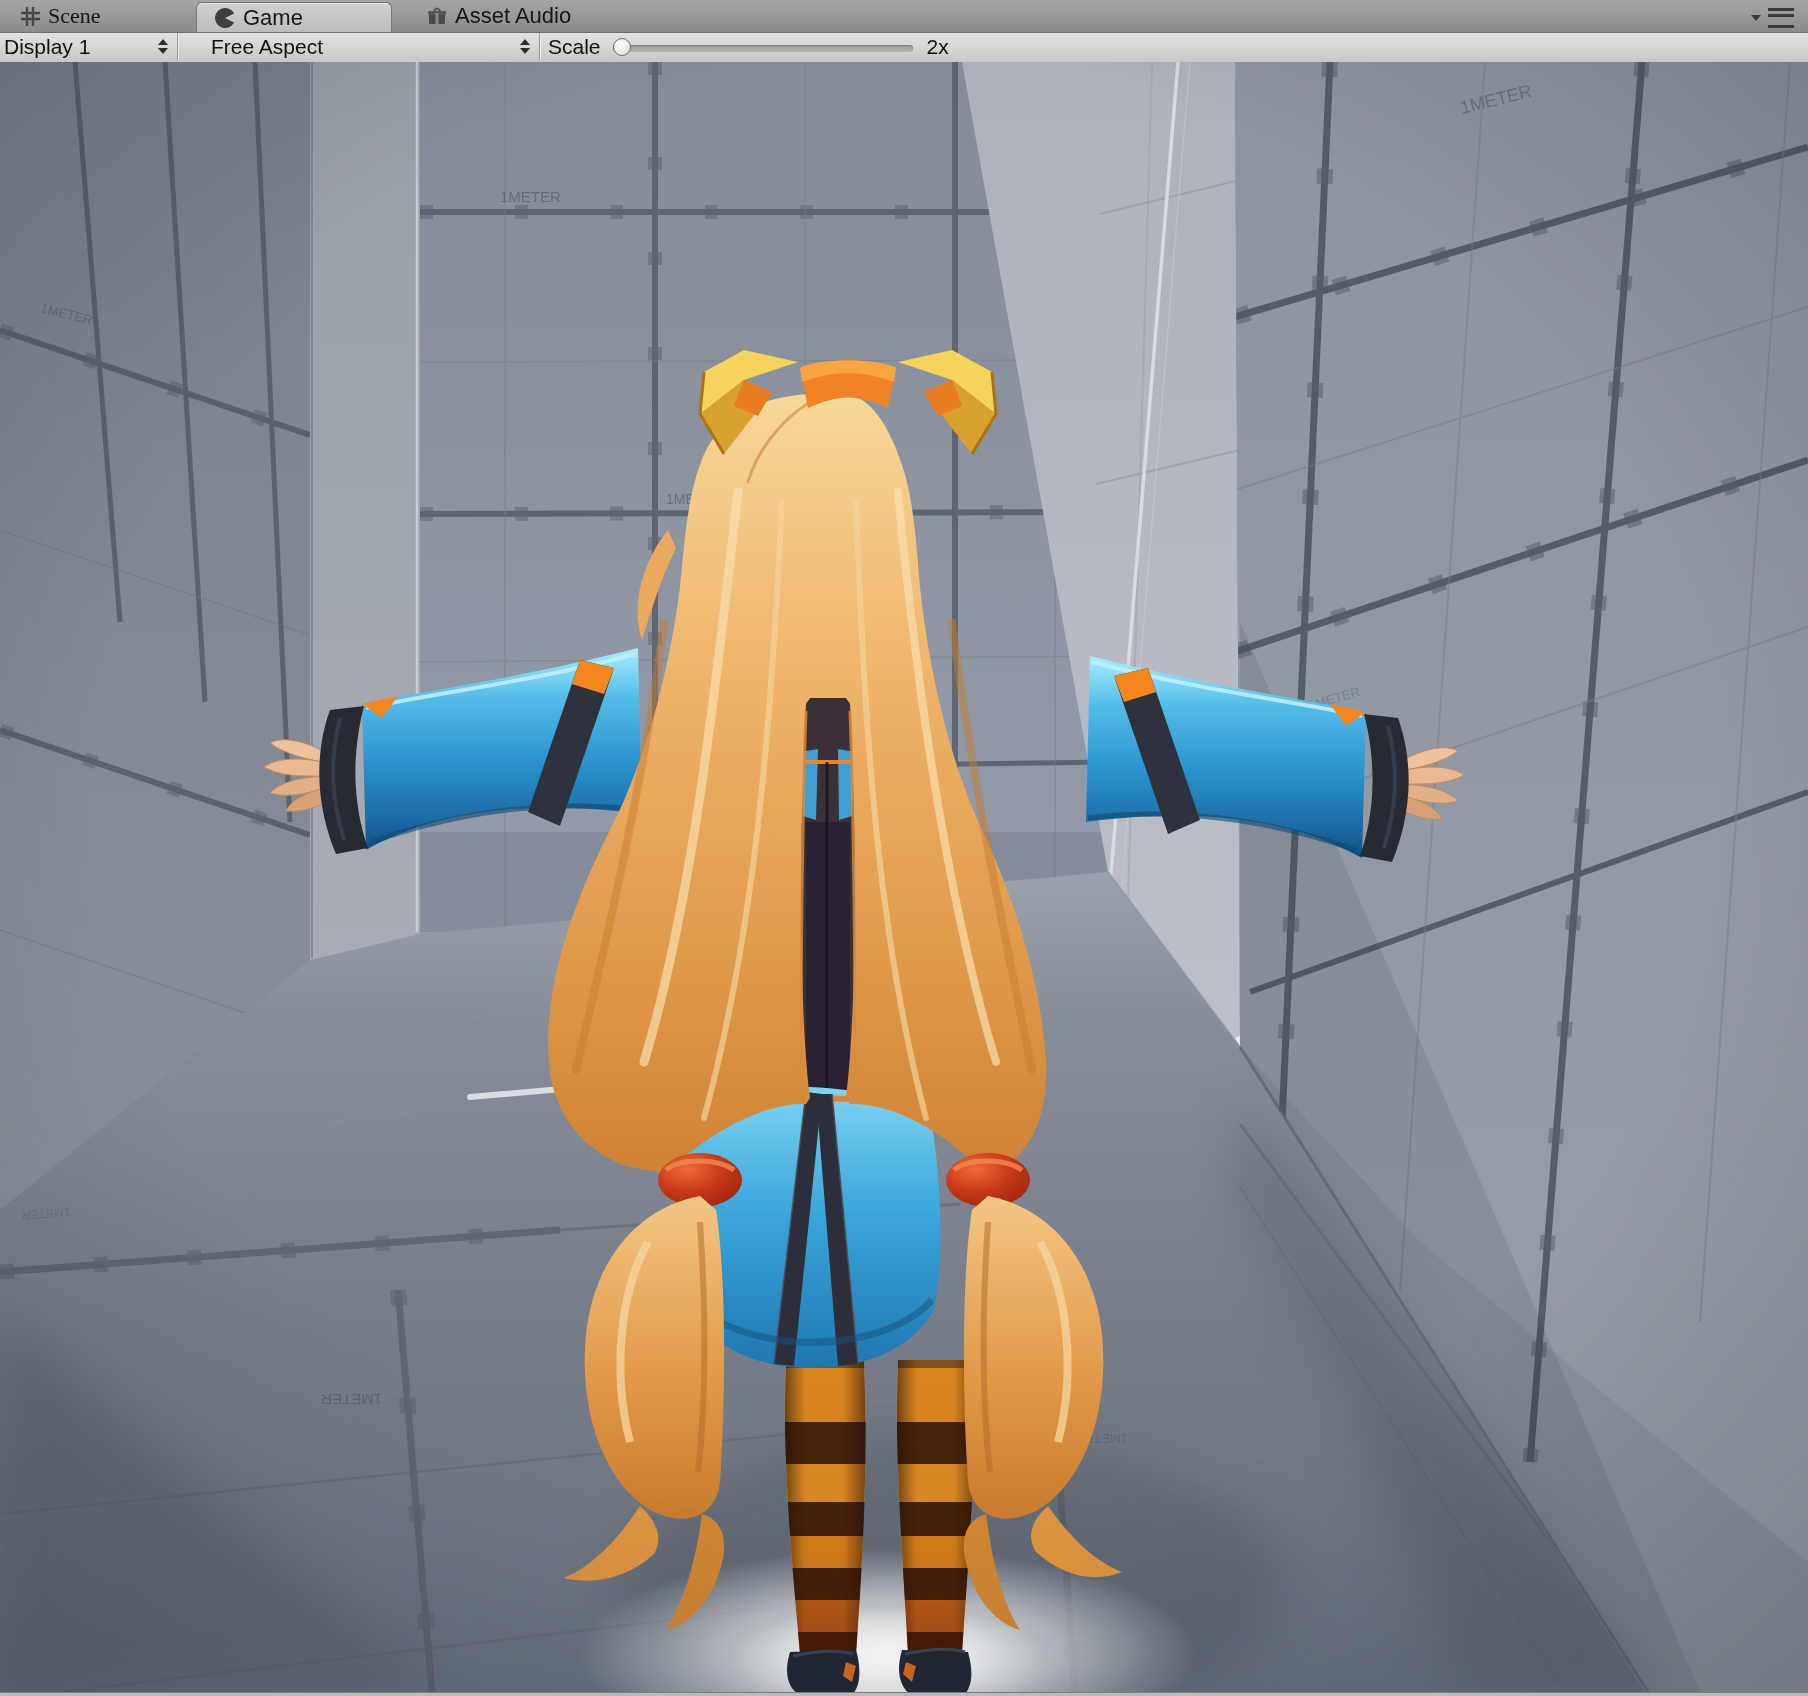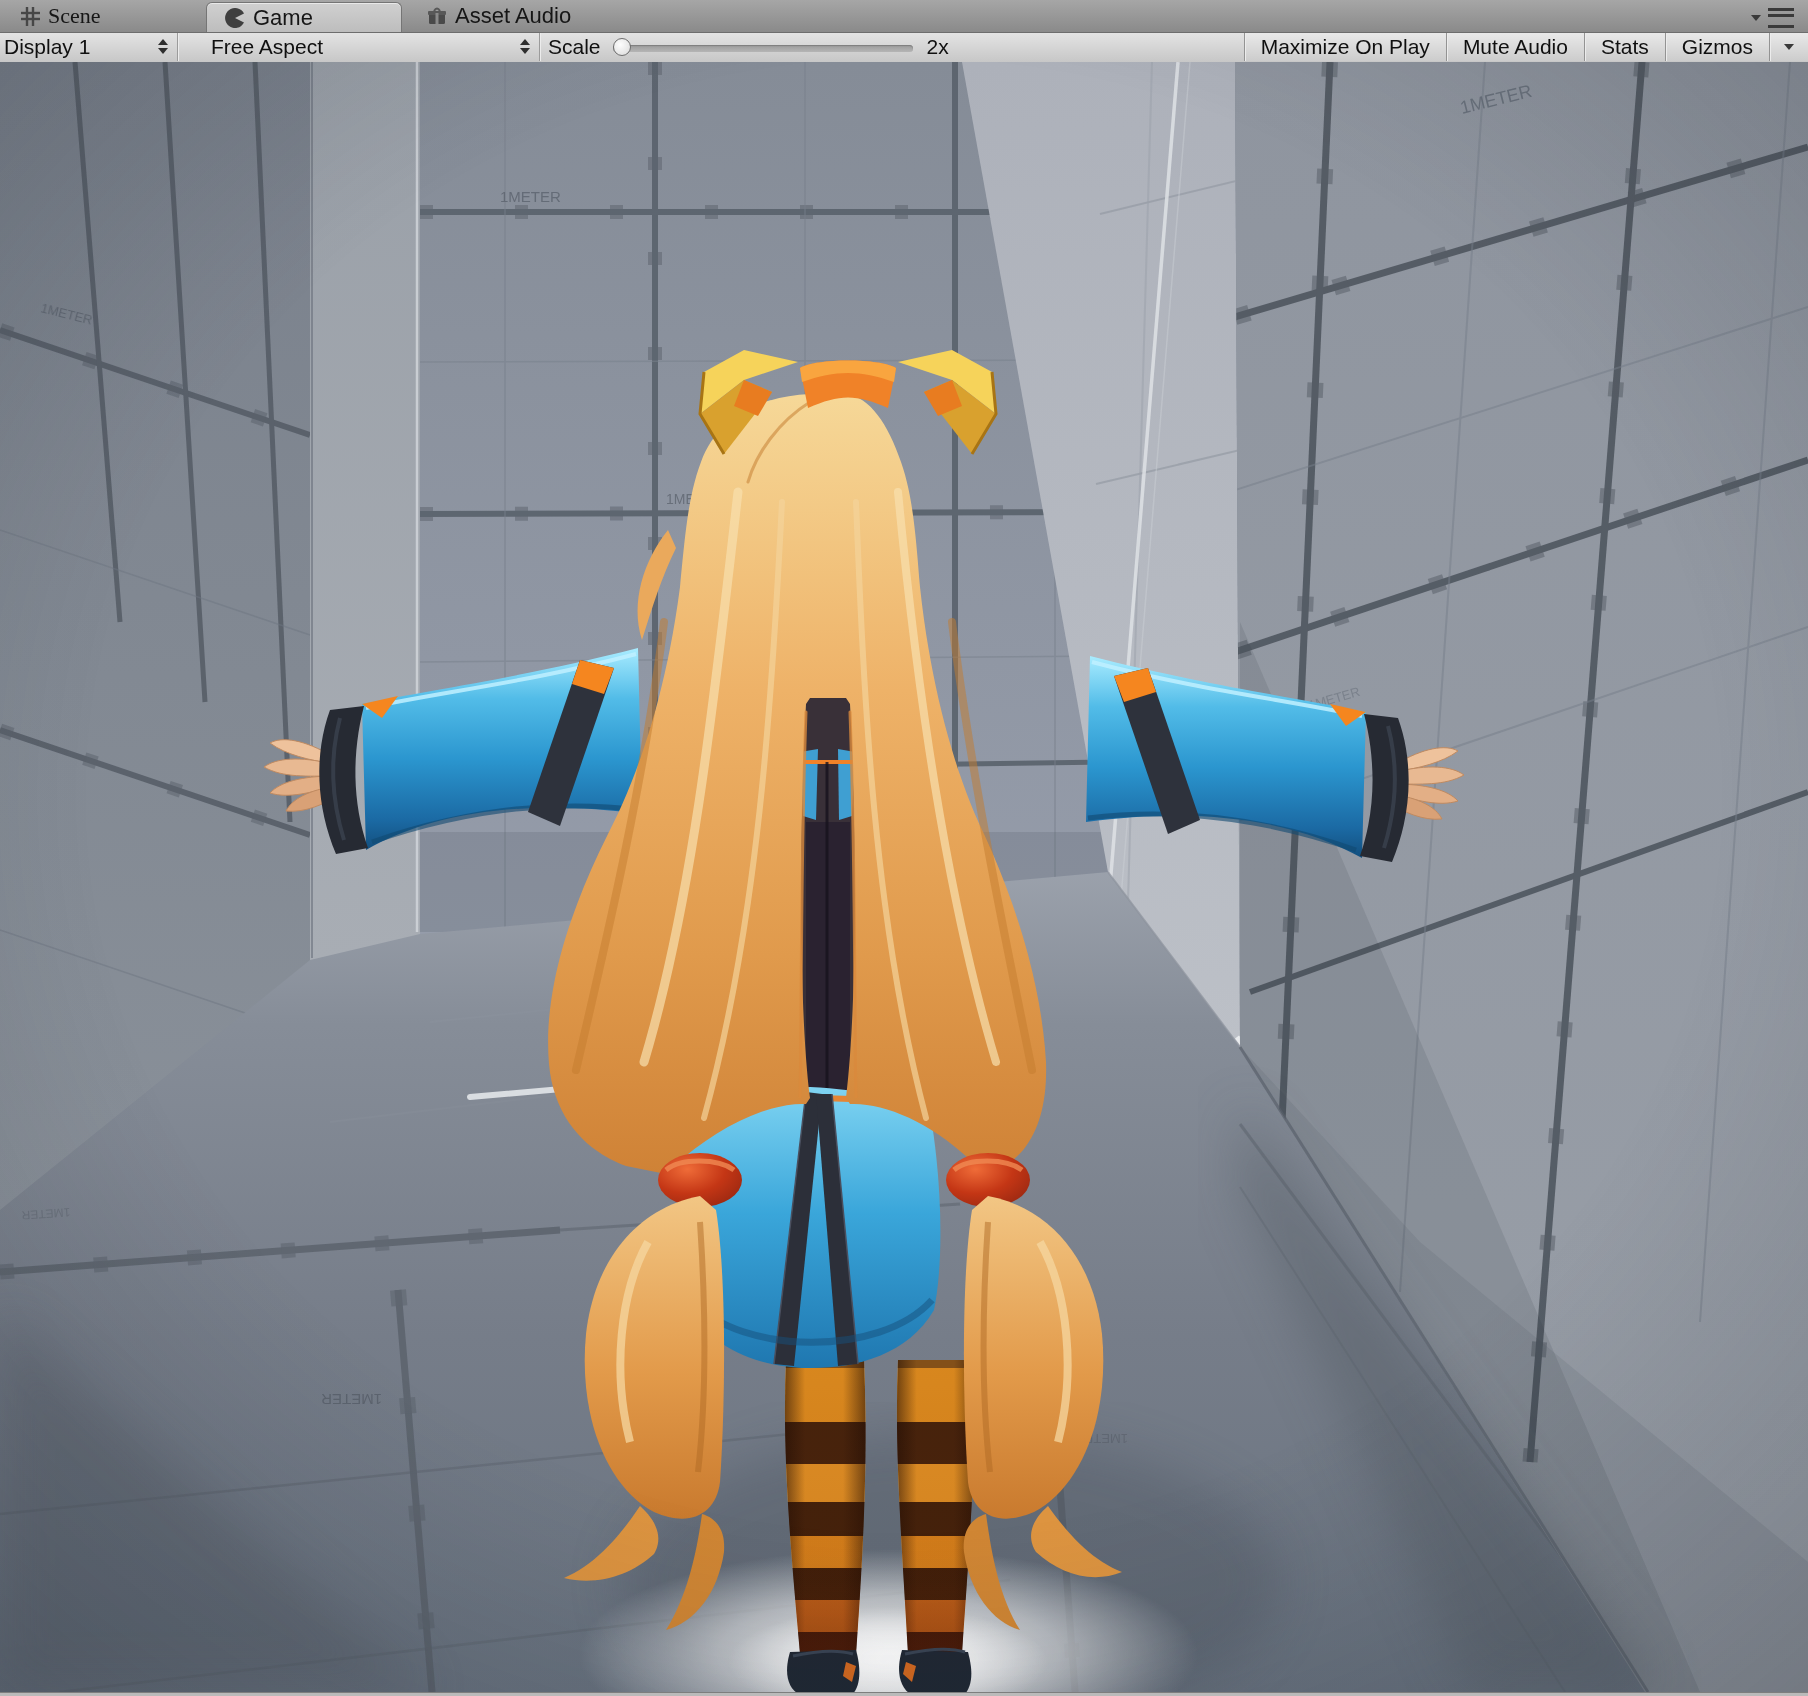--- a/index.html
+++ b/index.html
@@ -7,21 +7,21 @@
        font-family:"Liberation Sans",sans-serif;-webkit-user-select:none;user-select:none;}
 
   
   .tabbar{position:absolute;left:0;top:0;width:1808px;height:32px;
           background:linear-gradient(#a6a6a6,#8a8a8a);border-bottom:1px solid #6d6d6d;}
   .tab{position:absolute;top:0;height:32px;display:flex;align-items:center;gap:8px;
        color:#161616;font-size:22px;}
   .tab .ticon{display:flex;align-items:center;}
   .tab-scene{left:21px;font-family:Liberation Serif, serif;}
   .tab-assets{left:427px;}
-  .tab-game{left:206px;width:196px;height:30px;top:2px;border:1px solid #757575;border-bottom:none;
+  .tab-game{left:196px;width:196px;height:30px;top:2px;border:1px solid #757575;border-bottom:none;
             border-radius:6px 6px 0 0;background:linear-gradient(#d0d0d0,#bdbdbd);
             box-shadow:inset 0 1px 0 #e9e9e9;padding-left:18px;box-sizing:border-box;}
   .pane-controls{position:absolute;right:14px;top:8px;display:flex;align-items:center;gap:7px;}
   .caret-down{width:0;height:0;border-left:5px solid transparent;border-right:5px solid transparent;
               border-top:6px solid #3a3a3a;}
   .hamburger{width:26px;height:14px;border-top:3px solid #3a3a3a;border-bottom:3px solid #3a3a3a;}
   .hamburger i{display:block;height:3px;background:#3a3a3a;margin-top:3px;}
 
   
   .toolbar{position:absolute;left:0;top:33px;width:1808px;height:29px;
@@ -124,29 +124,20 @@
 
     <div class="scale-group">
       <span class="scale-label">Scale</span>
       <span class="scale-slider">
         <span class="scale-track"></span>
         <span class="scale-knob"></span>
       </span>
       <span class="scale-value">2x</span>
     </div>
 
-    <div class="tb-buttons">
-      <div class="tb-btn">Maximize On Play</div>
-      <div class="tb-btn">Mute Audio</div>
-      <div class="tb-btn">Stats</div>
-      <div class="tb-btn">Gizmos</div>
-      <div class="tb-btn arrow-btn">
-        <span class="caret-down"></span>
-      </div>
-    </div>
   </div>
 
   <div class="viewport">
   <svg width="1808" height="1630" viewBox="0 0 1808 1630">
     <defs>
       <linearGradient id="gBack" x1="0" y1="0" x2="0" y2="1">
         <stop offset="0" stop-color="#858c97"></stop>
             <stop offset="1" stop-color="#959caa"></stop>
       </linearGradient>
       <linearGradient id="gLeft" x1="0" y1="0" x2="0" y2="1">

